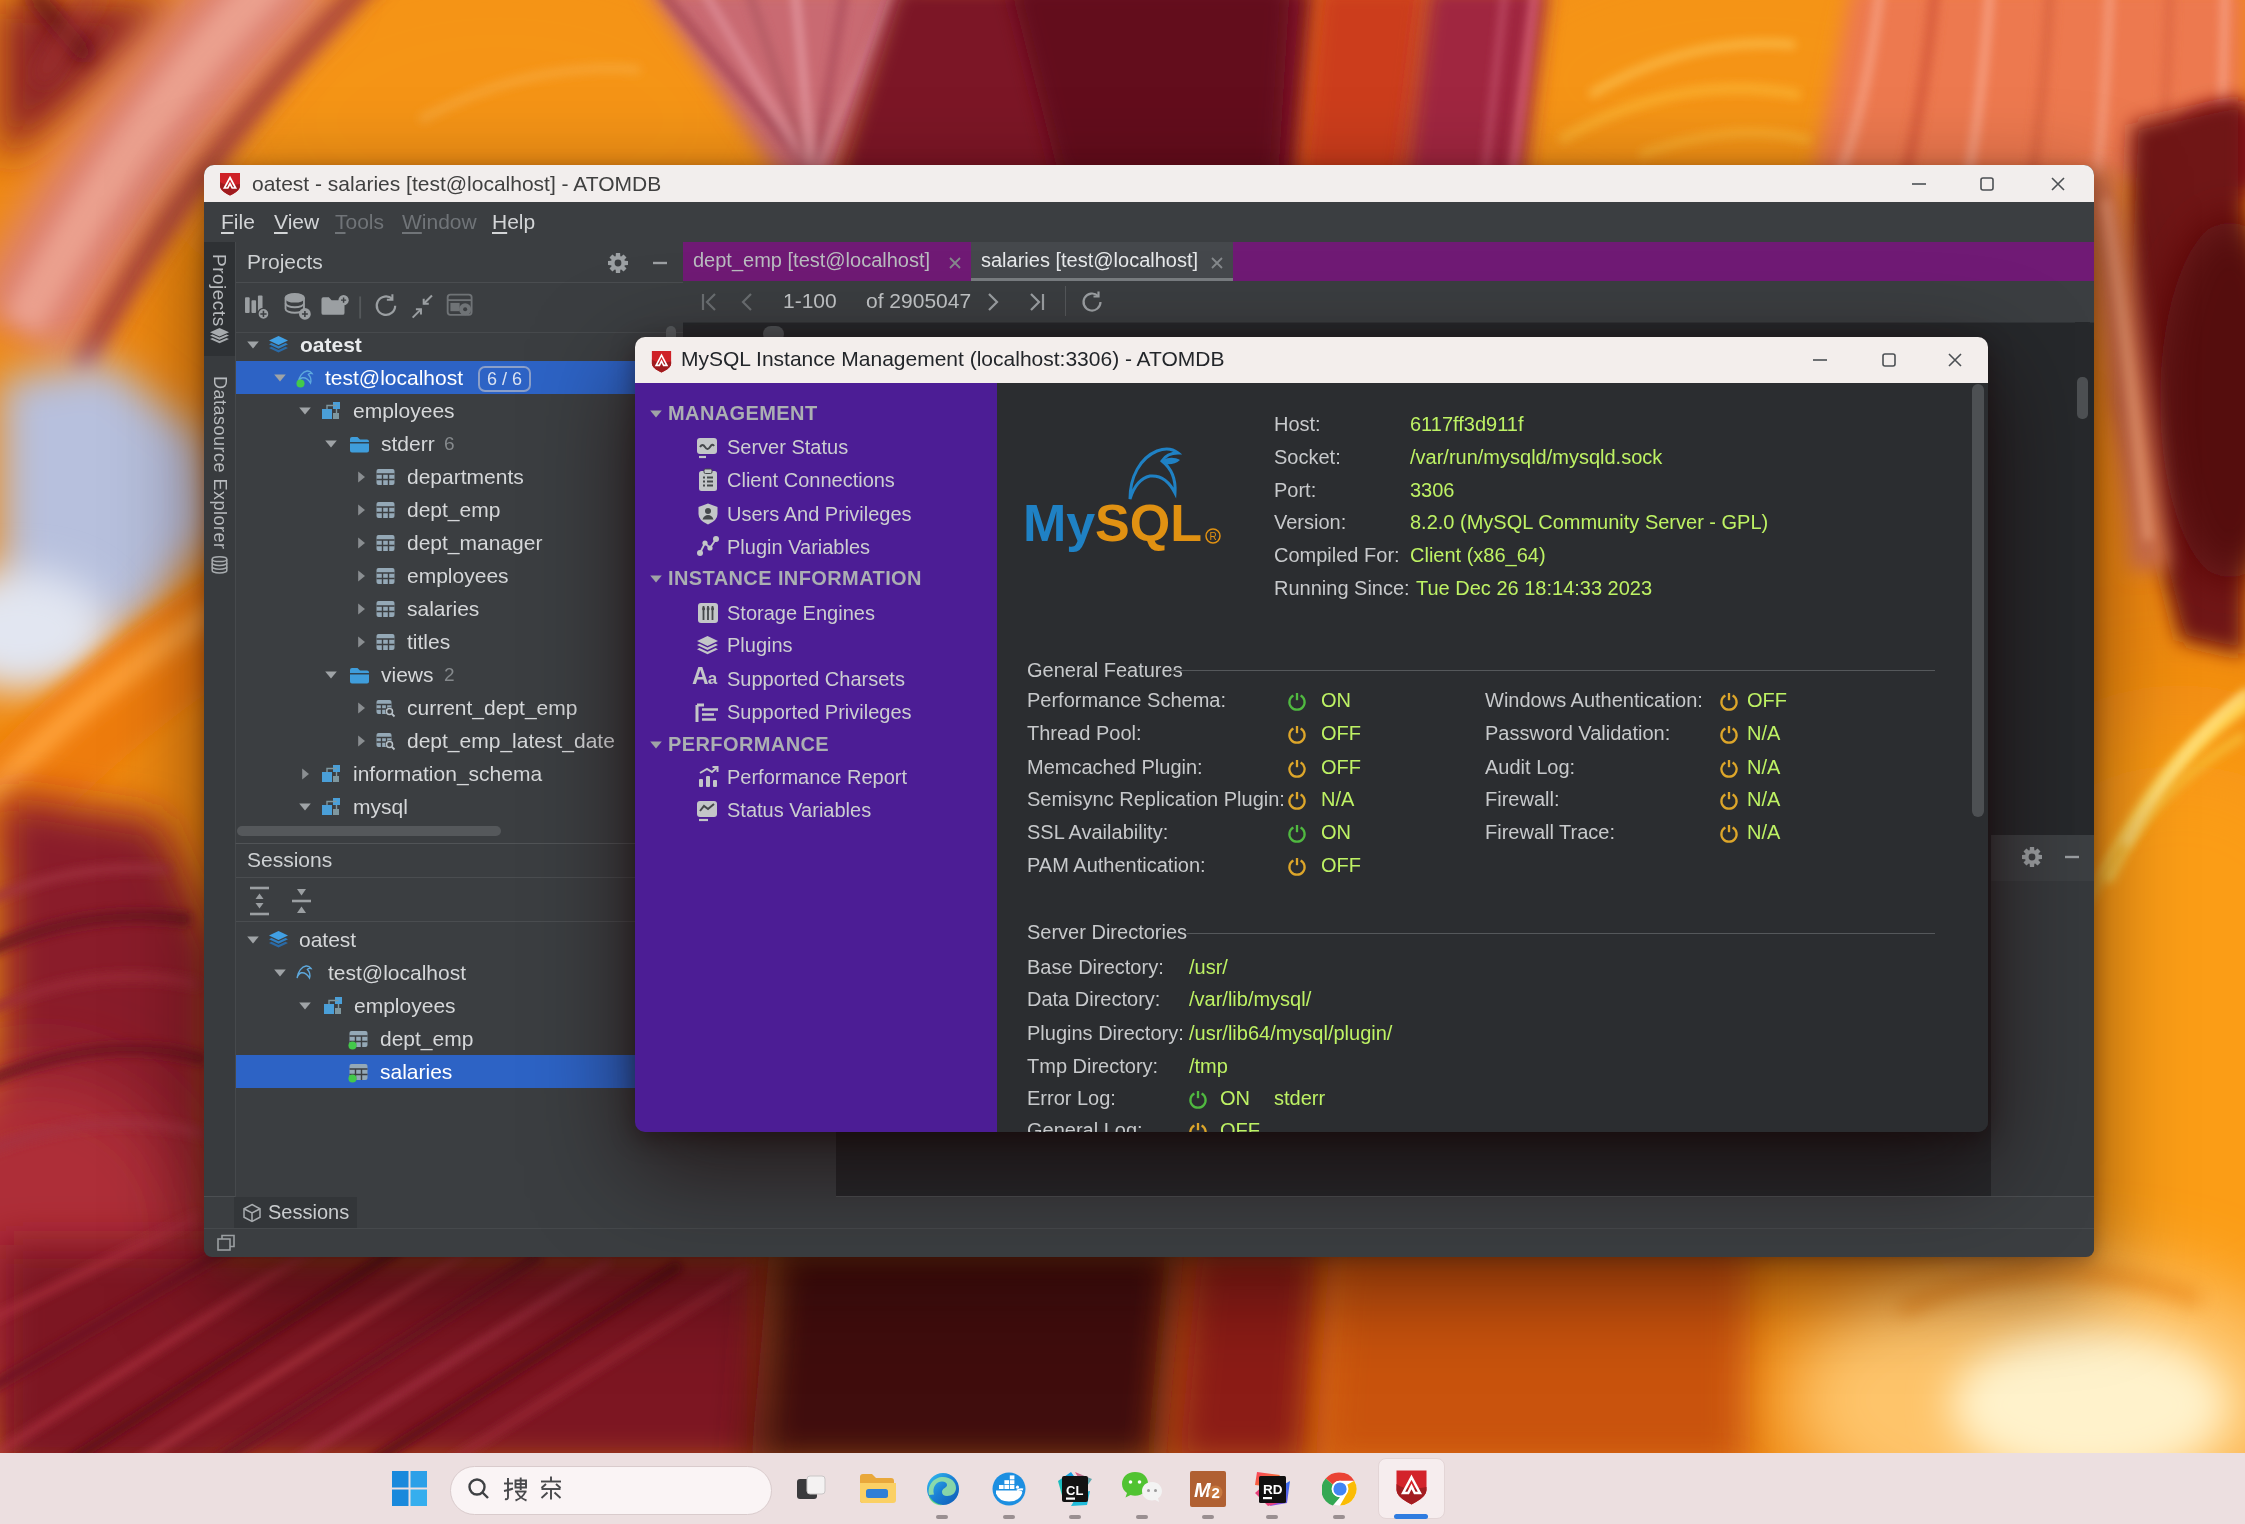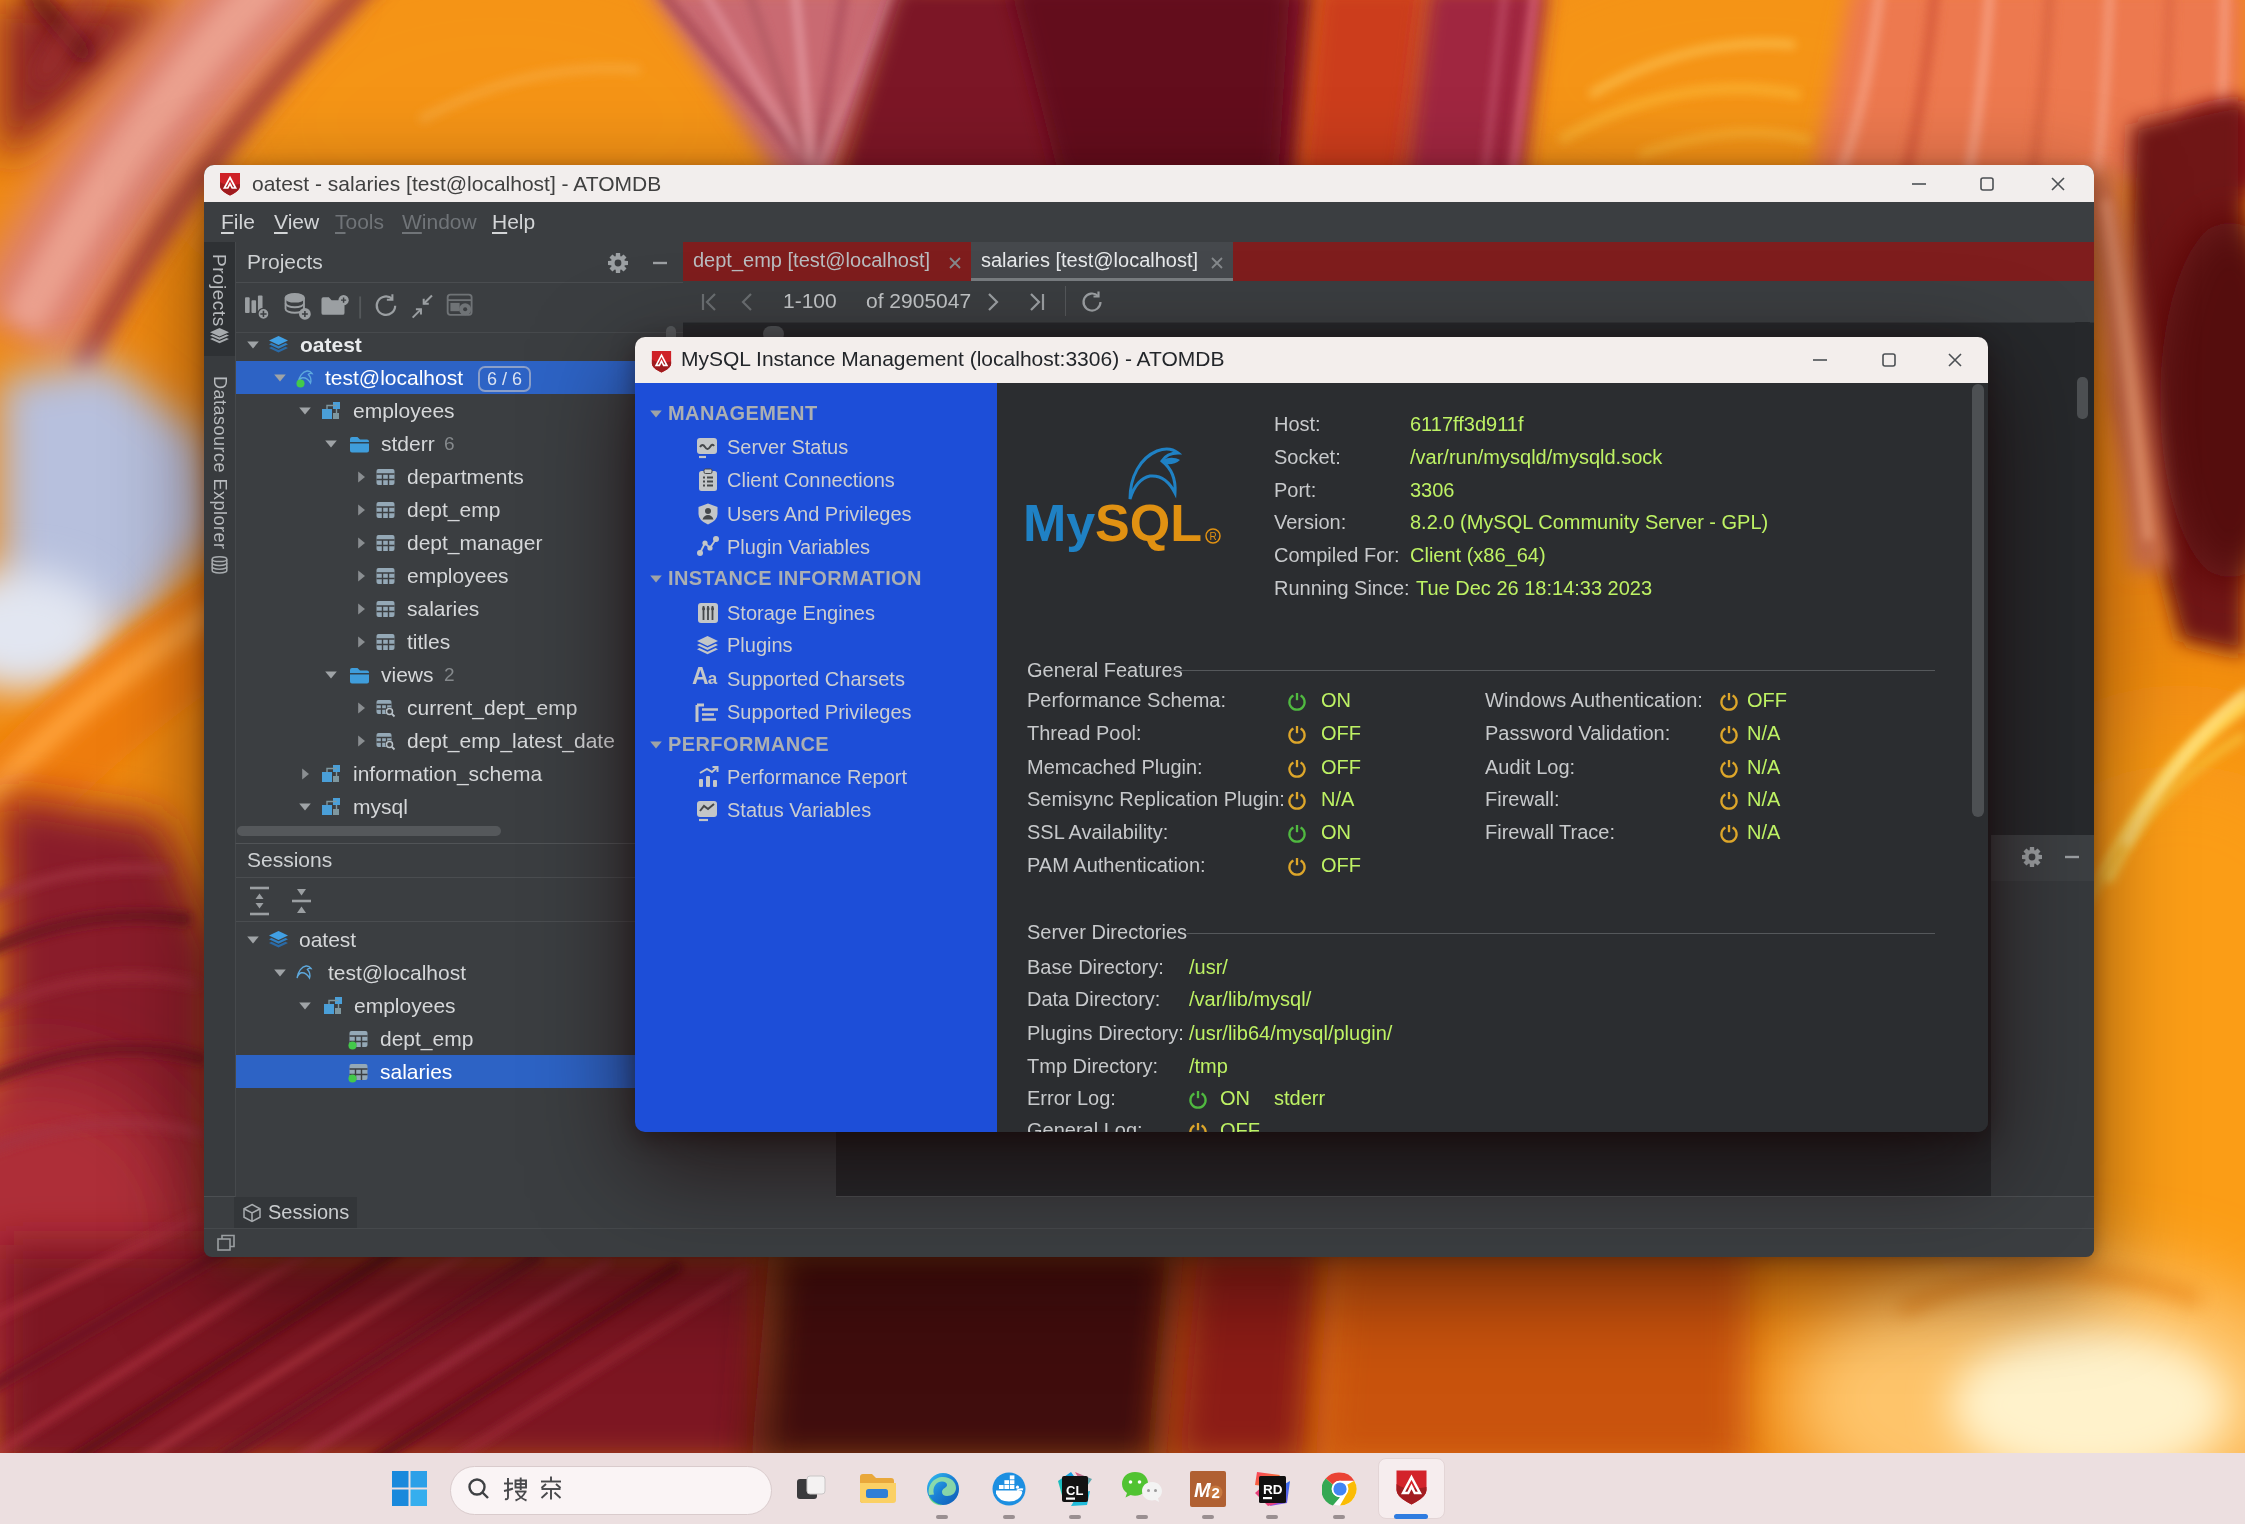--- a/index.html
+++ b/index.html
@@ -23,31 +23,31 @@
 #projpanel{left:31px;top:77px;width:448px;height:601px;background:#3b3e41;border-left:1px solid #46494c;}
 #sesspanel{left:31px;top:678px;width:600px;height:353px;background:#3b3e41;border-left:1px solid #46494c;border-top:1px solid #515457;z-index:5;}
 .panelhead{position:absolute;left:0;top:0;width:100%;height:40px;border-bottom:1px solid #4a4d50;}
 .panelhead .pt{position:absolute;left:11px;top:8px;font-size:21px;color:#ced1d3;}
 .trow{position:absolute;height:33px;line-height:33px;font-size:21px;color:#d5d7d9;white-space:nowrap;}
 .trow .cnt{position:absolute;left:208px;color:#85898c;font-size:19px;}
 .sel{background:#2d63c5;}
 .badge{display:inline-block;margin-left:14px;border:2px solid #8b9fc8;border-radius:7px;color:#dbe3f2;font-size:18px;line-height:22px;padding:0 7px;position:relative;top:-3px;}
 
 #editor{left:479px;top:77px;width:1411px;height:954px;background:#26282b;}
-#tabstrip{left:0;top:0;width:100%;height:39px;background:#7f1d1d;}
+#tabstrip{left:0;top:0;width:100%;height:39px;background:#701a75;}
 #pagbar{left:0;top:39px;width:100%;height:41px;background:#3b3e41;border-bottom:1px solid #313437;}
 .tabtxt{position:absolute;top:7px;font-size:20px;color:#b9bcbf;white-space:nowrap;}
 
 #statusbar{left:0;top:1031px;width:100%;height:32px;background:#3b3e41;border-top:1px solid #4c4f52;}
 #bottombar{left:0;top:1063px;width:100%;height:28px;background:#3b3e41;border-radius:0 0 8px 8px;border-top:1px solid #46494c;}
 
 #dlg{left:635px;top:337px;width:1353px;height:795px;border-radius:10px;background:#2b2d30;z-index:20;box-shadow:0 34px 100px rgba(20,3,3,.65), 0 6px 24px rgba(20,3,3,.4);}
 #dlg-title{left:0;top:0;width:100%;height:46px;background:#f3eeec;border-radius:10px 10px 0 0;}
 #dlg-title .t{position:absolute;left:46px;top:10px;font-size:21px;color:#23262a;}
-#dlg-side{left:0;top:46px;width:362px;height:749px;background:#1d4ed8;border-radius:0 0 0 10px;}
+#dlg-side{left:0;top:46px;width:362px;height:749px;background:#4c1d95;border-radius:0 0 0 10px;}
 .sideitem{position:absolute;left:92px;font-size:20px;color:#ccced0;white-space:nowrap;}
 .sidehead{position:absolute;left:33px;font-size:20px;font-weight:bold;color:#abafb2;letter-spacing:.4px;white-space:nowrap;}
 #dlg-body{left:362px;top:46px;width:991px;height:749px;background:#2b2d30;border-radius:0 0 10px 0;overflow:hidden;}
 .infolabel{position:absolute;font-size:20px;color:#c7c9cb;white-space:nowrap;}
 .infoval{position:absolute;font-size:20px;color:#bef264;white-space:nowrap;}
 .sectline{position:absolute;height:1px;background:#55585b;}
 
 #taskbar{left:0;top:1453px;width:2245px;height:71px;background:#ecdfe0;}
 #search{left:450px;top:1466px;width:320px;height:47px;background:#faf4f5;border:1px solid #d9cbcc;border-radius:25px;}
 .tdot{position:absolute;top:1515px;width:12px;height:4px;border-radius:2px;background:#9a8f91;}

